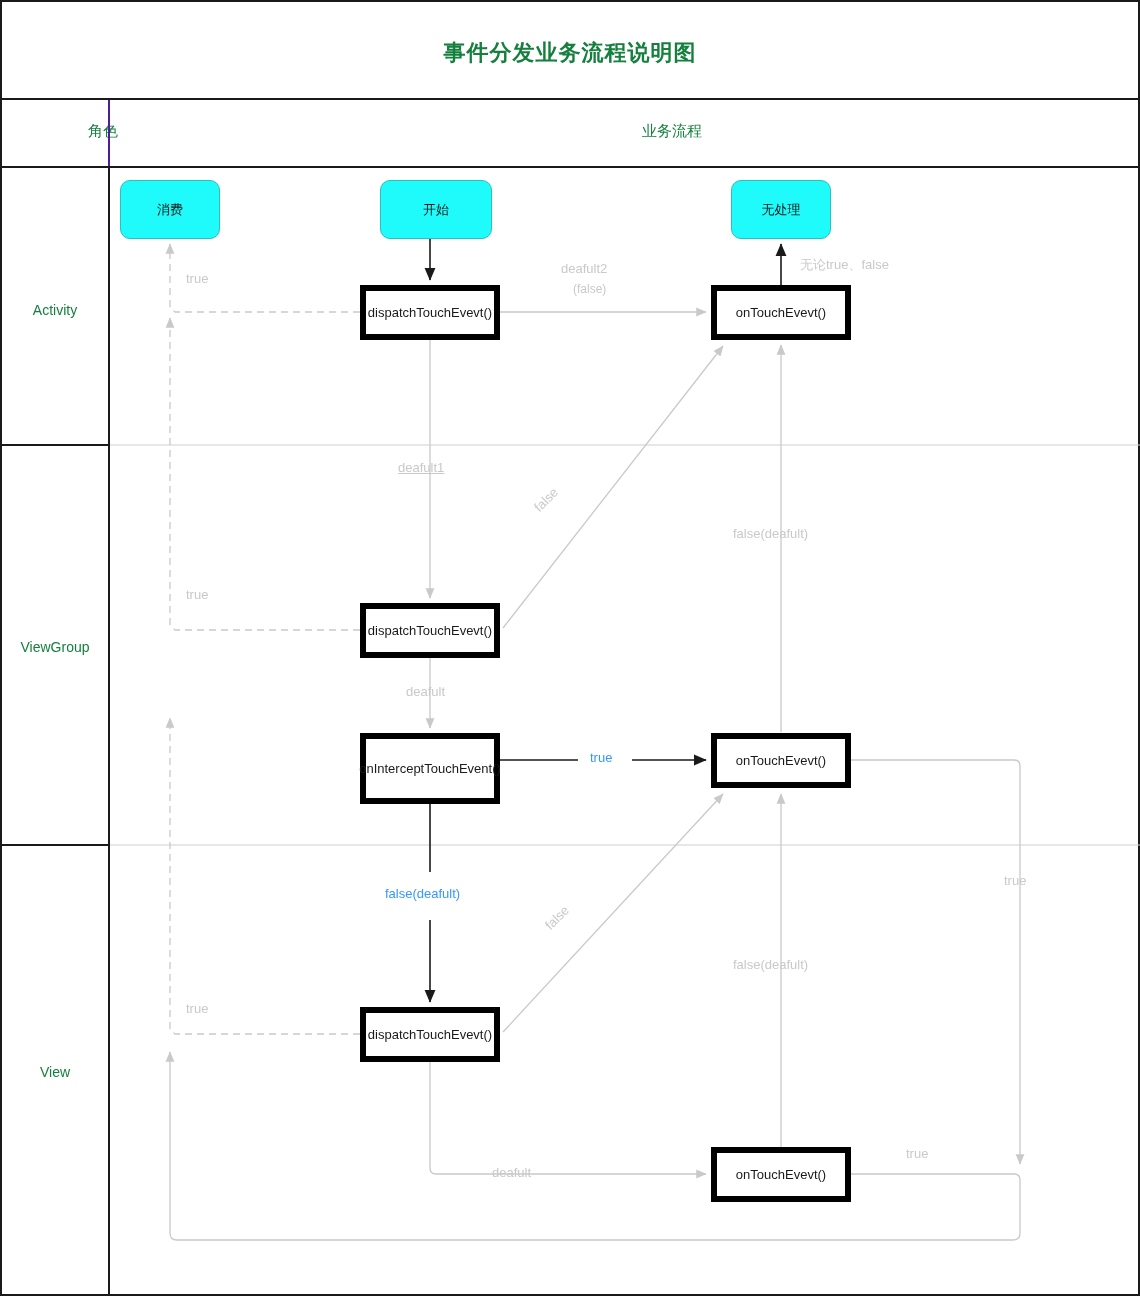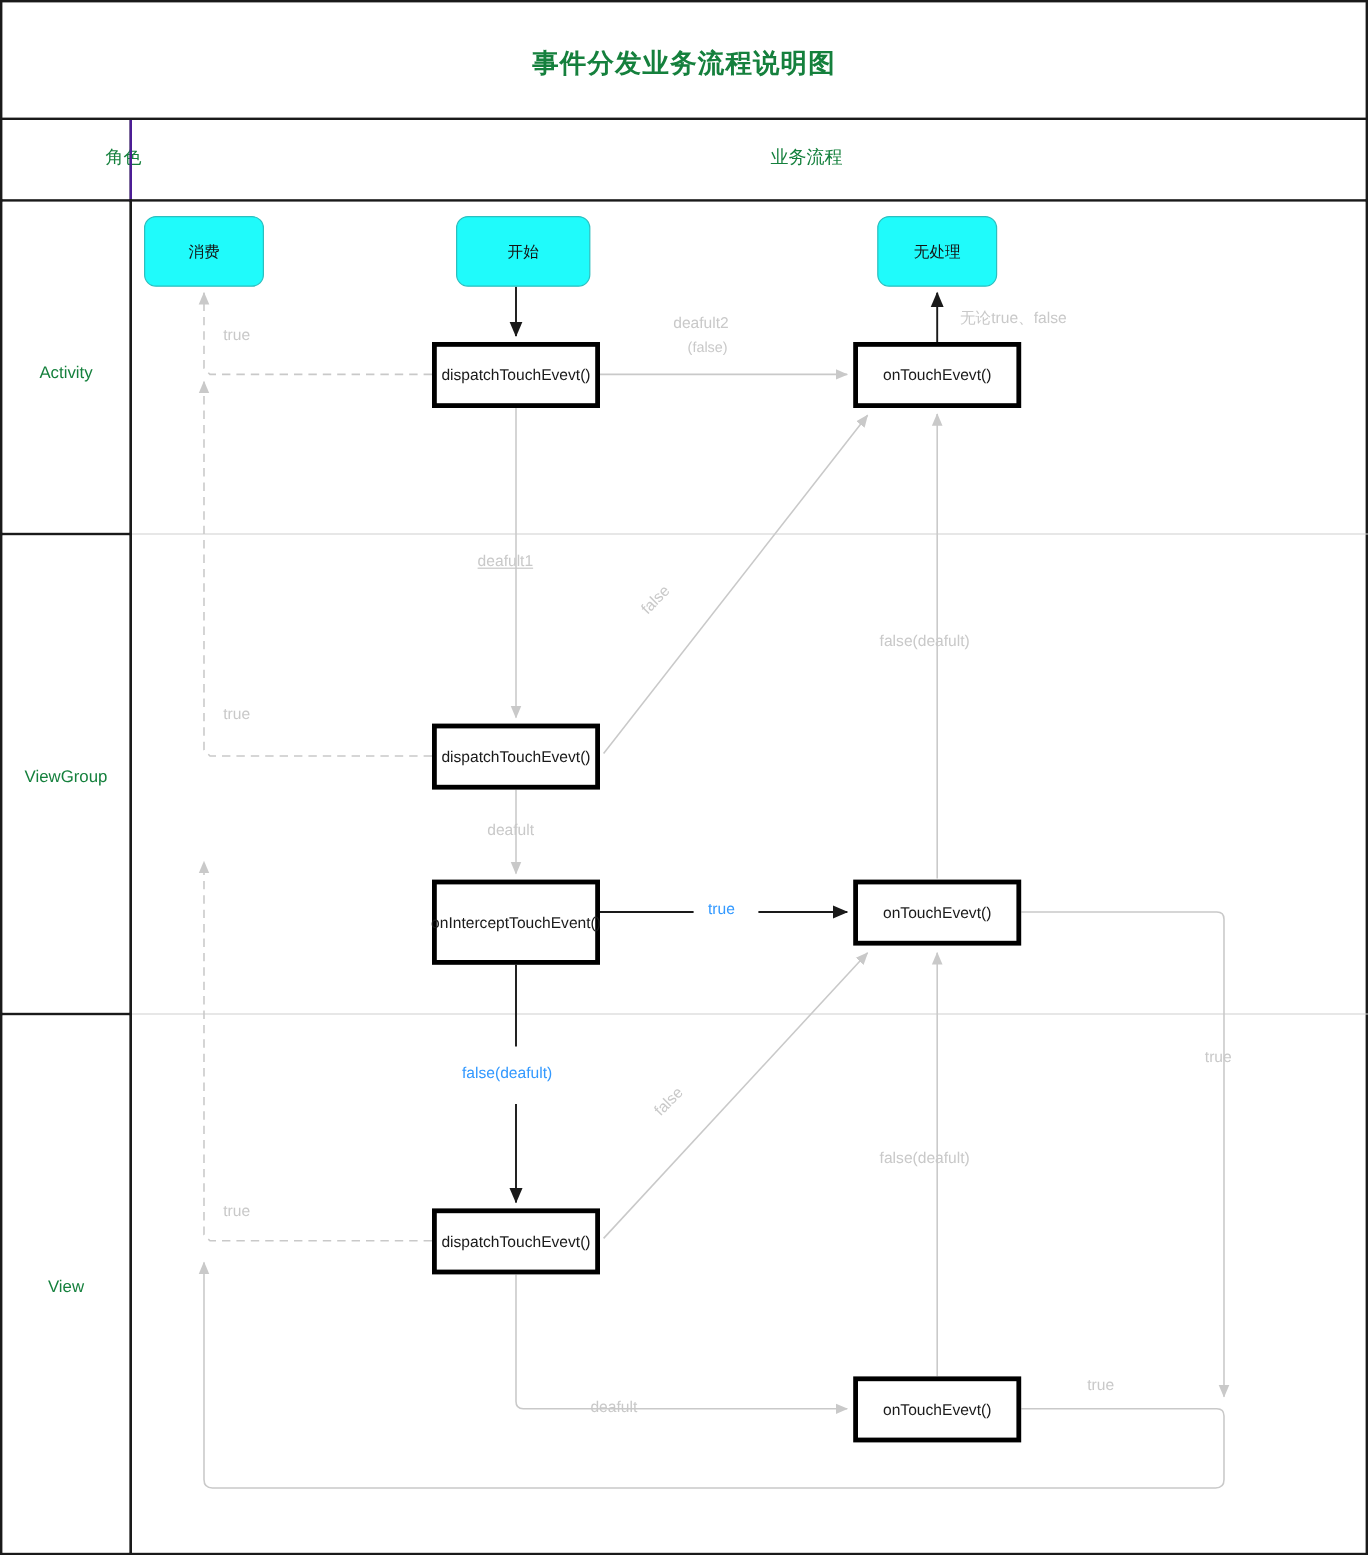--- a/index.html
+++ b/index.html
@@ -20,21 +20,21 @@
   #title-text{top:36px;font-size:22px;font-weight:bold;letter-spacing:1px;}
   .head-txt{top:22px;font-size:15px;font-weight:normal;margin-left:48px;}
   .role-txt{font-size:14px;}
 
   
   #canvas{position:absolute;left:0;top:0;width:1140px;height:1296px;pointer-events:none;}
 
   
   .node{position:absolute;box-sizing:border-box;display:flex;align-items:center;
         justify-content:center;text-align:center;}
-  .proc{border:4px solid #000000;background:#fff;color:#1a1a1a;font-size:13px;}
+  .proc{border:6px solid #000000;background:#fff;color:#1a1a1a;font-size:13px;}
   .term{border:1px solid #2bbfbf;background:#1ffbfb;border-radius:10px;color:#141414;font-size:13px;}
 
   
   .lbl{position:absolute;font-size:13px;color:#c9c9c9;white-space:nowrap;}
   .lbl.dark{color:#3399ff;}
   .lbl.c2{font-size:12px;}
   .rot{transform:rotate(-45deg);transform-origin:left top;}
 </style>
 </head>
 <body>

